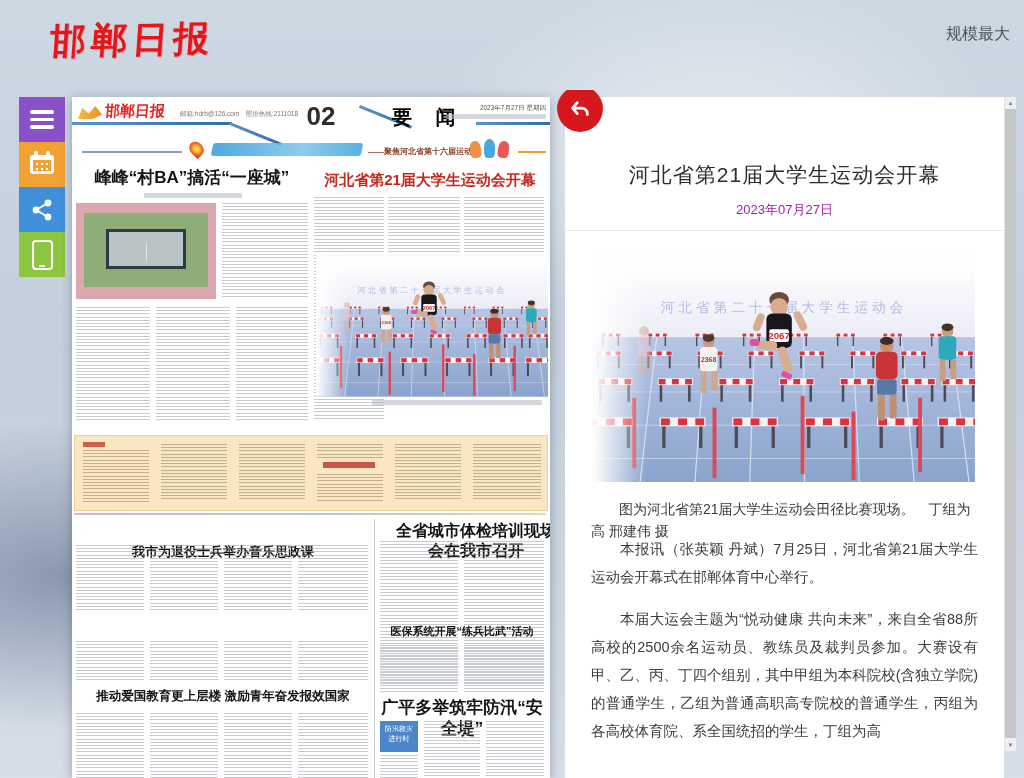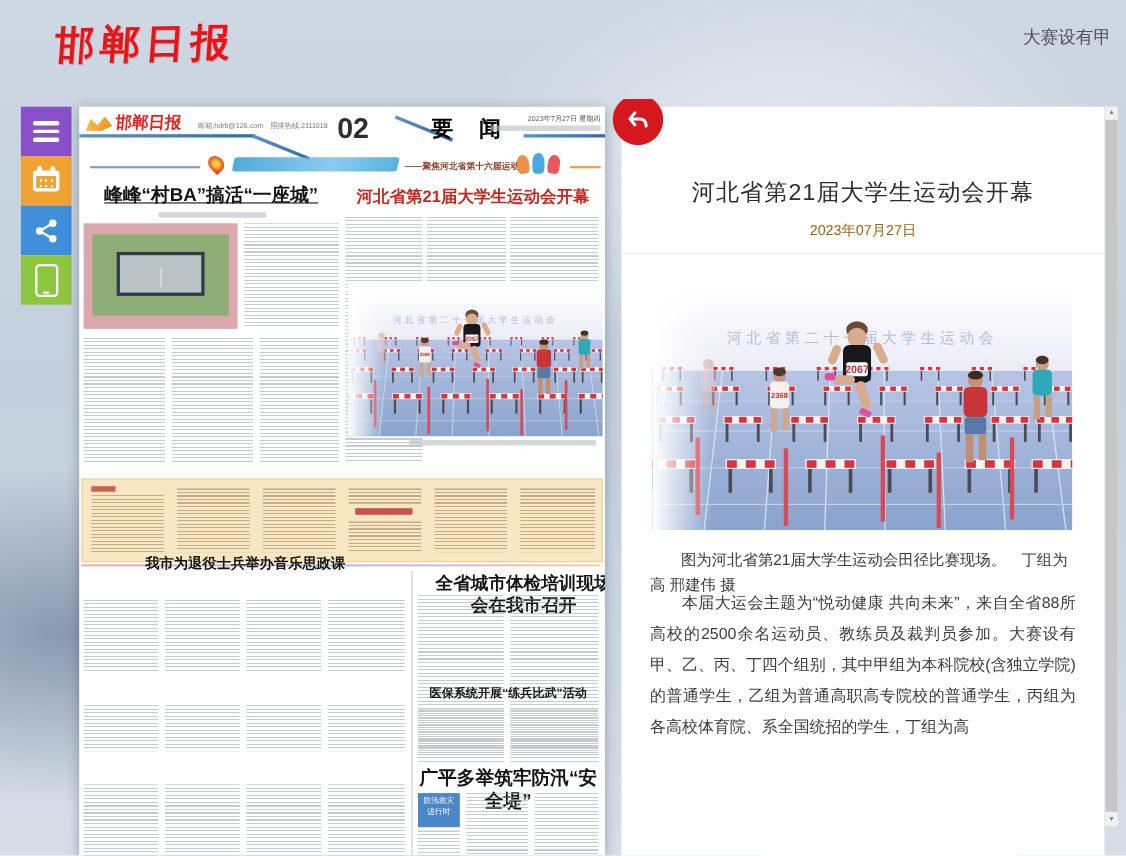--- a/index.html
+++ b/index.html
@@ -37,21 +37,21 @@
   .bl{background:linear-gradient(90deg,#5a94cc,#2f6cb0);height:3px;}
   .np-head-txt{font-size:6.5px;color:#777;white-space:nowrap;}
   .hl{font-weight:900;color:#141414;text-align:center;line-height:1.25;}
   .badge{background:#4a86c8;color:#fff;font-size:7px;line-height:1.4;text-align:center;padding-top:3px;}
   
   .panel{position:absolute;left:565px;top:97px;width:439px;height:681px;background:#fff;overflow:hidden;}
   .backbtn{position:absolute;left:557px;top:86px;width:46px;height:46px;border-radius:50%;
     background:#d6171d;border:none;cursor:pointer;display:flex;align-items:center;justify-content:center;
     box-shadow:0 2px 4px rgba(120,0,0,.3);clip-path:inset(4px 0 0 0 round 0 0 50% 50%);}
   .a-title{position:absolute;left:0;right:0;top:64px;text-align:center;font-size:21px;color:#2d2d2d;letter-spacing:1px;}
-  .a-date{position:absolute;left:0;right:0;top:104px;text-align:center;font-size:13px;color:#a16207;}
+  .a-date{position:absolute;left:0;right:0;top:104px;text-align:center;font-size:13px;color:#a21caf;}
   .a-hr{position:absolute;left:0;right:0;top:133px;height:1px;background:#ebebeb;}
   .a-photo{position:absolute;left:28px;top:152px;}
   .a-caption{position:absolute;left:26px;right:26px;top:402px;font-size:14px;line-height:1.55;color:#3a3a3a;text-indent:2em;}
   .a-body{position:absolute;left:26px;right:26px;top:438px;}
   .a-body p{margin:0 0 14px 0;font-size:14.5px;line-height:28px;color:#3c3c3c;text-align:justify;text-indent:2em;}
   
   .sb{position:absolute;left:1004px;top:97px;width:11px;height:654px;background:#f4f4f4;border-left:1px solid #e4e4e4;}
   .sb-btn{position:absolute;left:0;width:11px;height:12px;background:#f0f0f0;color:#7a7a7a;font-size:6px;
     display:flex;align-items:center;justify-content:center;cursor:pointer;border:none;padding:0;}
   .sb-thumb{position:absolute;left:0;top:12px;width:11px;height:629px;background:#c6c6c6;cursor:grab;}
@@ -190,21 +190,21 @@
       </g>
       <rect width="390" height="46" fill="url(#fadet)"></rect>
       <rect width="55" height="238" fill="url(#fadel)"></rect>
     </symbol>
   </defs>
 </svg>
 
 <div class="stage">
 
   <div class="brand">邯郸日报</div>
-  <a class="oldlink">大赛设有甲</a>
+  <a class="oldlink">规模最大</a>
 
   <div class="toolbar">
     <button class="tb tb1">
       <span class="ic-menu">
           <i></i>
           <i></i>
           <i></i>
         </span>
     </button>
     <button class="tb tb2">
@@ -242,21 +242,21 @@
 
     <div style="left:10px;top:54px;width:100px;height:2px;background:#7f9fc6;"></div>
     <div style="left:118px;top:44px;width:13px;height:16px;background:radial-gradient(#f8d048 20%,#e84818 70%);border-radius:50% 50% 50% 0;transform:rotate(-45deg);"></div>
     <div style="left:140px;top:46px;width:150px;height:13px;border-radius:3px;opacity:.85;transform:skewX(-12deg);background:linear-gradient(90deg,#2f9cd6,#79c2ec 60%,#3aa4da);"></div>
     <div style="left:296px;top:49px;font-size:8px;font-weight:bold;color:#8a3a20;">——聚焦河北省第十六届运动会</div>
     <div style="left:398px;top:44px;width:11px;height:17px;background:#f09048;border-radius:45% 45% 30% 30%;transform:rotate(-8deg);"></div>
     <div style="left:412px;top:42px;width:11px;height:19px;background:#48a8e0;border-radius:45% 45% 30% 30%;"></div>
     <div style="left:426px;top:44px;width:11px;height:17px;background:#e85858;border-radius:45% 45% 30% 30%;transform:rotate(8deg);"></div>
     <div style="left:446px;top:54px;width:28px;height:2px;background:#f0a030;"></div>
 
-    <div class="hl" style="left:2px;top:70px;width:236px;font-size:17px;text-decoration:underline;">峰峰“村BA”搞活“一座城”</div>
+    <div class="hl" style="left:2px;top:70px;width:236px;font-size:17px;">峰峰“村BA”搞活“一座城”</div>
     <div class="blur-bar" style="left:72px;top:96px;width:98px;height:5px;"></div>
     <div class="hl" style="left:240px;top:74px;width:236px;font-size:15px;color:#c5281c;">河北省第21届大学生运动会开幕</div>
 
     <div style="left:4px;top:106px;width:140px;height:96px;background:#dca8b0;">
       <div style="left:8px;top:10px;right:8px;bottom:12px;background:#8fae77;"></div>
       <div style="left:30px;top:26px;right:30px;bottom:30px;background:#b9c2c4;border:3px solid #2f3a44;"></div>
       <div style="left:50%;top:40px;width:1px;height:18px;background:#e8e8e8;"></div>
     </div>
     <div class="sim" style="left:150px;top:106px;width:86px;height:96px;"></div>
     <div class="sim" style="left:4px;top:210px;width:74px;height:114px;"></div>
@@ -279,39 +279,40 @@
       <div style="left:248px;top:26px;width:52px;height:6px;background:#c03028;opacity:.8;margin:auto;"></div>
       <div class="simw" style="left:242px;top:8px;width:66px;height:14px;"></div>
       <div class="simw" style="left:242px;top:38px;width:66px;height:28px;"></div>
       <div class="simw" style="left:320px;top:8px;width:66px;height:58px;"></div>
       <div class="simw" style="left:398px;top:8px;width:68px;height:58px;"></div>
     </div>
     <div style="left:2px;top:416px;width:472px;height:2px;background:linear-gradient(90deg,#e89098,#90a8d0,#f0c088);opacity:.7;"></div>
 
     <div style="left:302px;top:422px;width:1px;height:259px;background:#ccc;"></div>
 
-    <div class="hl" style="left:2px;top:407px;width:298px;font-size:13px;">我市为退役士兵举办音乐思政课</div>
+    <div class="hl" style="left:2px;top:447px;width:298px;font-size:13px;">我市为退役士兵举办音乐思政课</div>
     <div class="sim" style="left:4px;top:448px;width:68px;height:66px;"></div>
     <div class="sim" style="left:78px;top:448px;width:68px;height:66px;"></div>
     <div class="sim" style="left:152px;top:448px;width:68px;height:66px;"></div>
     <div class="sim" style="left:226px;top:448px;width:70px;height:66px;"></div>
 
     <div class="hl" style="left:320px;top:424px;width:168px;font-size:16px;">全省城市体检培训现场会在我市召开</div>
     <div class="sim" style="left:308px;top:444px;width:78px;height:152px;"></div>
     <div class="sim" style="left:392px;top:444px;width:80px;height:152px;"></div>
 
     <div class="sim" style="left:4px;top:544px;width:68px;height:42px;"></div>
     <div class="sim" style="left:78px;top:544px;width:68px;height:42px;"></div>
     <div class="sim" style="left:152px;top:544px;width:68px;height:42px;"></div>
     <div class="sim" style="left:226px;top:544px;width:70px;height:42px;"></div>
 
     <div class="hl" style="left:306px;top:528px;width:168px;font-size:11px;">医保系统开展“练兵比武”活动</div>
     <div class="sim" style="left:308px;top:548px;width:78px;height:40px;"></div>
     <div class="sim" style="left:392px;top:548px;width:80px;height:40px;"></div>
 
+    <div class="hl" style="left:2px;top:592px;width:298px;font-size:12.5px;">推动爱国教育更上层楼 激励青年奋发报效国家</div>
     <div class="sim" style="left:4px;top:616px;width:68px;height:65px;"></div>
     <div class="sim" style="left:78px;top:616px;width:68px;height:65px;"></div>
     <div class="sim" style="left:152px;top:616px;width:68px;height:65px;"></div>
     <div class="sim" style="left:226px;top:616px;width:70px;height:65px;"></div>
 
     <div class="hl" style="left:306px;top:600px;width:168px;font-size:17px;">广平多举筑牢防汛“安全堤”</div>
     <div class="badge" style="left:308px;top:624px;width:38px;height:28px;">
       <div style="position:static;">防汛救灾</div>
       <div style="position:static;">进行时</div>
     </div>
@@ -322,20 +323,21 @@
 
   <div class="panel">
     <h1 class="a-title" style="margin:0;font-weight:normal;">河北省第21届大学生运动会开幕</h1>
     <div class="a-date">2023年07月27日</div>
     <div class="a-hr"></div>
     <svg class="a-photo" width="382" height="233" viewBox="0 0 390 238">
         <use href="#scene"></use>
       </svg>
     <div class="a-caption">图为河北省第21届大学生运动会田径比赛现场。　丁组为高 邢建伟 摄</div>
     <div class="a-body">
+      <p>本报讯（张英颖 丹斌）7月25日，河北省第21届大学生运动会开幕式在邯郸体育中心举行。</p>
       <p>本届大运会主题为“悦动健康 共向未来”，来自全省88所高校的2500余名运动员、教练员及裁判员参加。大赛设有甲、乙、丙、丁四个组别，其中甲组为本科院校(含独立学院)的普通学生，乙组为普通高职高专院校的普通学生，丙组为各高校体育院、系全国统招的学生，丁组为高</p>
     </div>
   </div>
 
   <button class="backbtn">
     <svg width="22" height="22" viewBox="0 0 24 24">
       <path d="M9 5 L4 11 L9 17" fill="none" stroke="#fff" stroke-width="3" stroke-linecap="round" stroke-linejoin="round"></path>
       <path d="M4.5 11 H14 a6 6 0 0 1 6 6 v1" fill="none" stroke="#fff" stroke-width="3" stroke-linecap="round"></path>
     </svg>
   </button>

